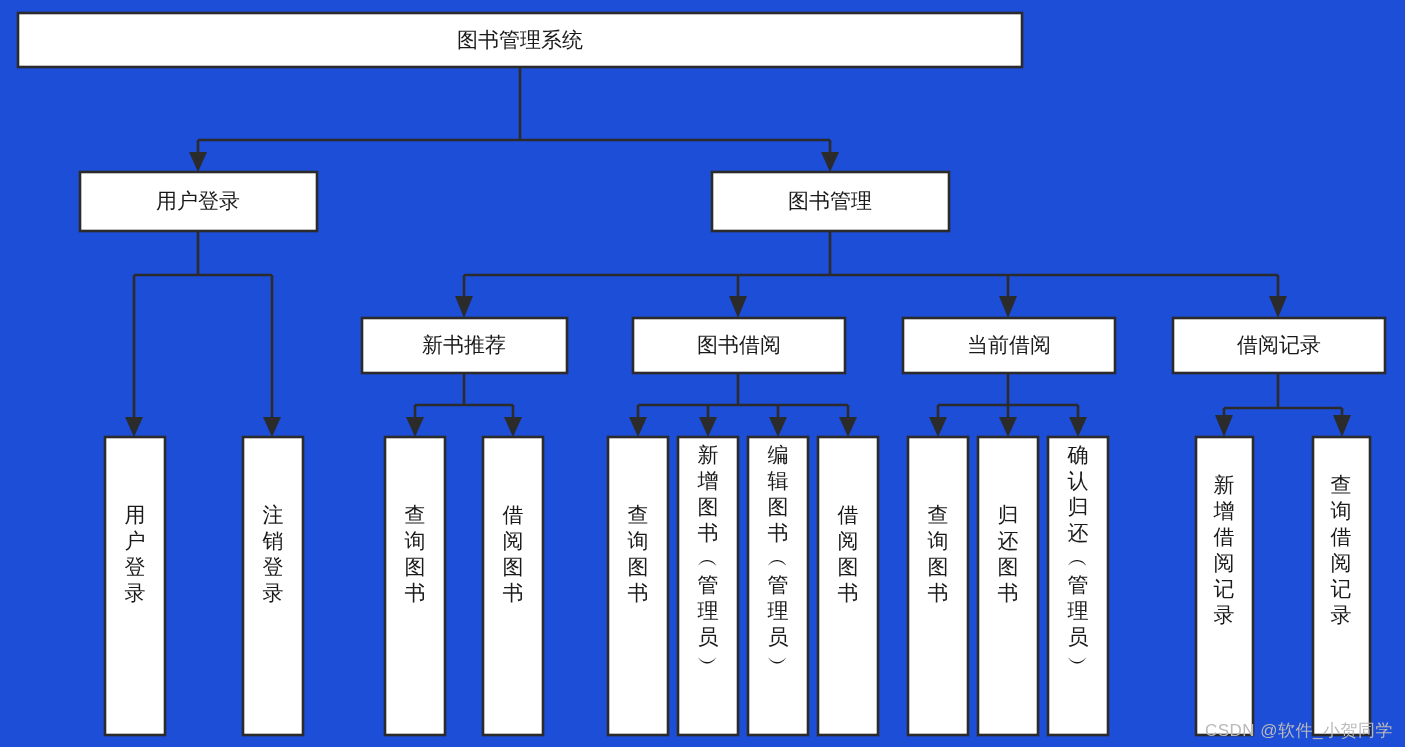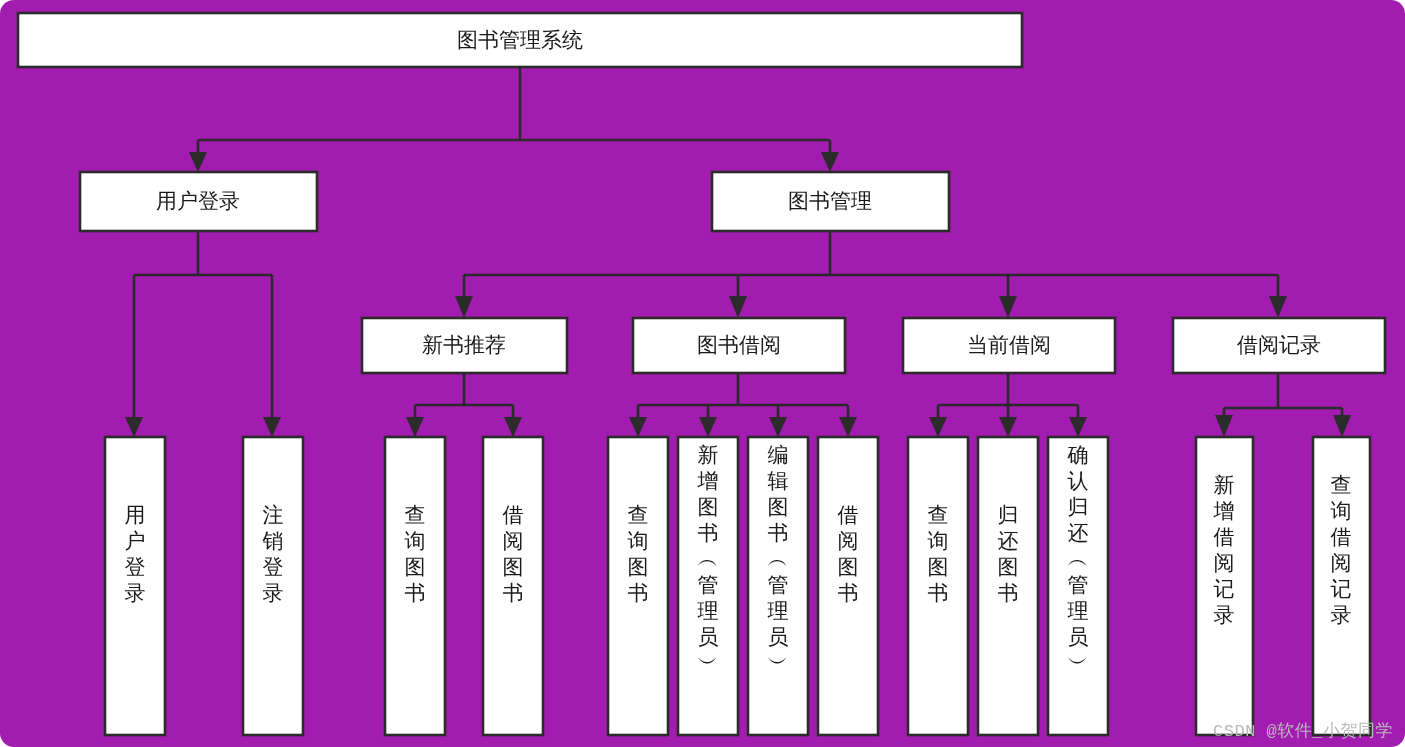--- a/index.html
+++ b/index.html
@@ -7,23 +7,22 @@
     padding: 0;
     background: #ffffff;
   }
   body {
     font-family: "DejaVu Sans", "Liberation Sans", sans-serif;
   }
   #diagram-root {
     position: relative;
     width: 1405px;
     height: 747px;
-    background: #a21caf;
+    background: #1d4ed8;
     overflow: hidden;
-    border-radius: 14px;
   }
   svg#flowchart {
     position: absolute;
     left: 0;
     top: 0;
     width: 1405px;
     height: 747px;
     display: block;
   }
   .node-box {
@@ -52,21 +51,21 @@
   .node-label-v {
     fill: #1a1a1a;
     font-family: "DejaVu Sans", "Liberation Sans", sans-serif;
     font-size: 21px;
     text-anchor: middle;
   }
   .watermark-text {
     position: absolute;
     right: 12px;
     bottom: 5px;
-    font-family: Liberation Mono, monospace;
+    font-family: Liberation Sans, sans-serif;
     font-size: 17px;
     color: #b9b9b9;
     white-space: nowrap;
     letter-spacing: 0.5px;
     text-align: center;
   }
 </style>
 </head>
 <body>
 

